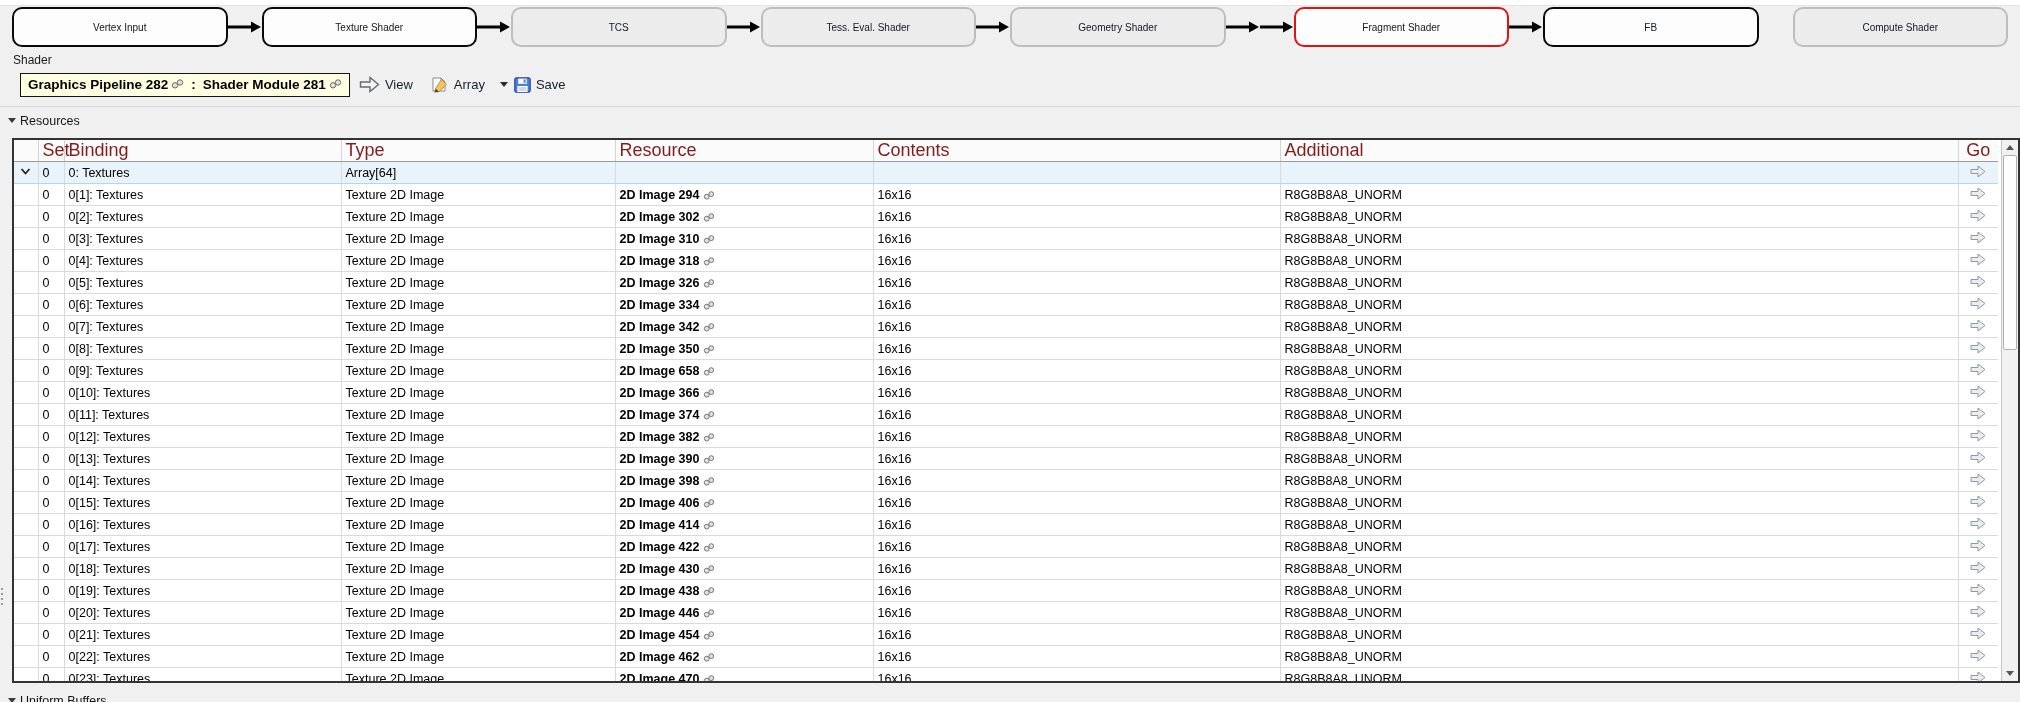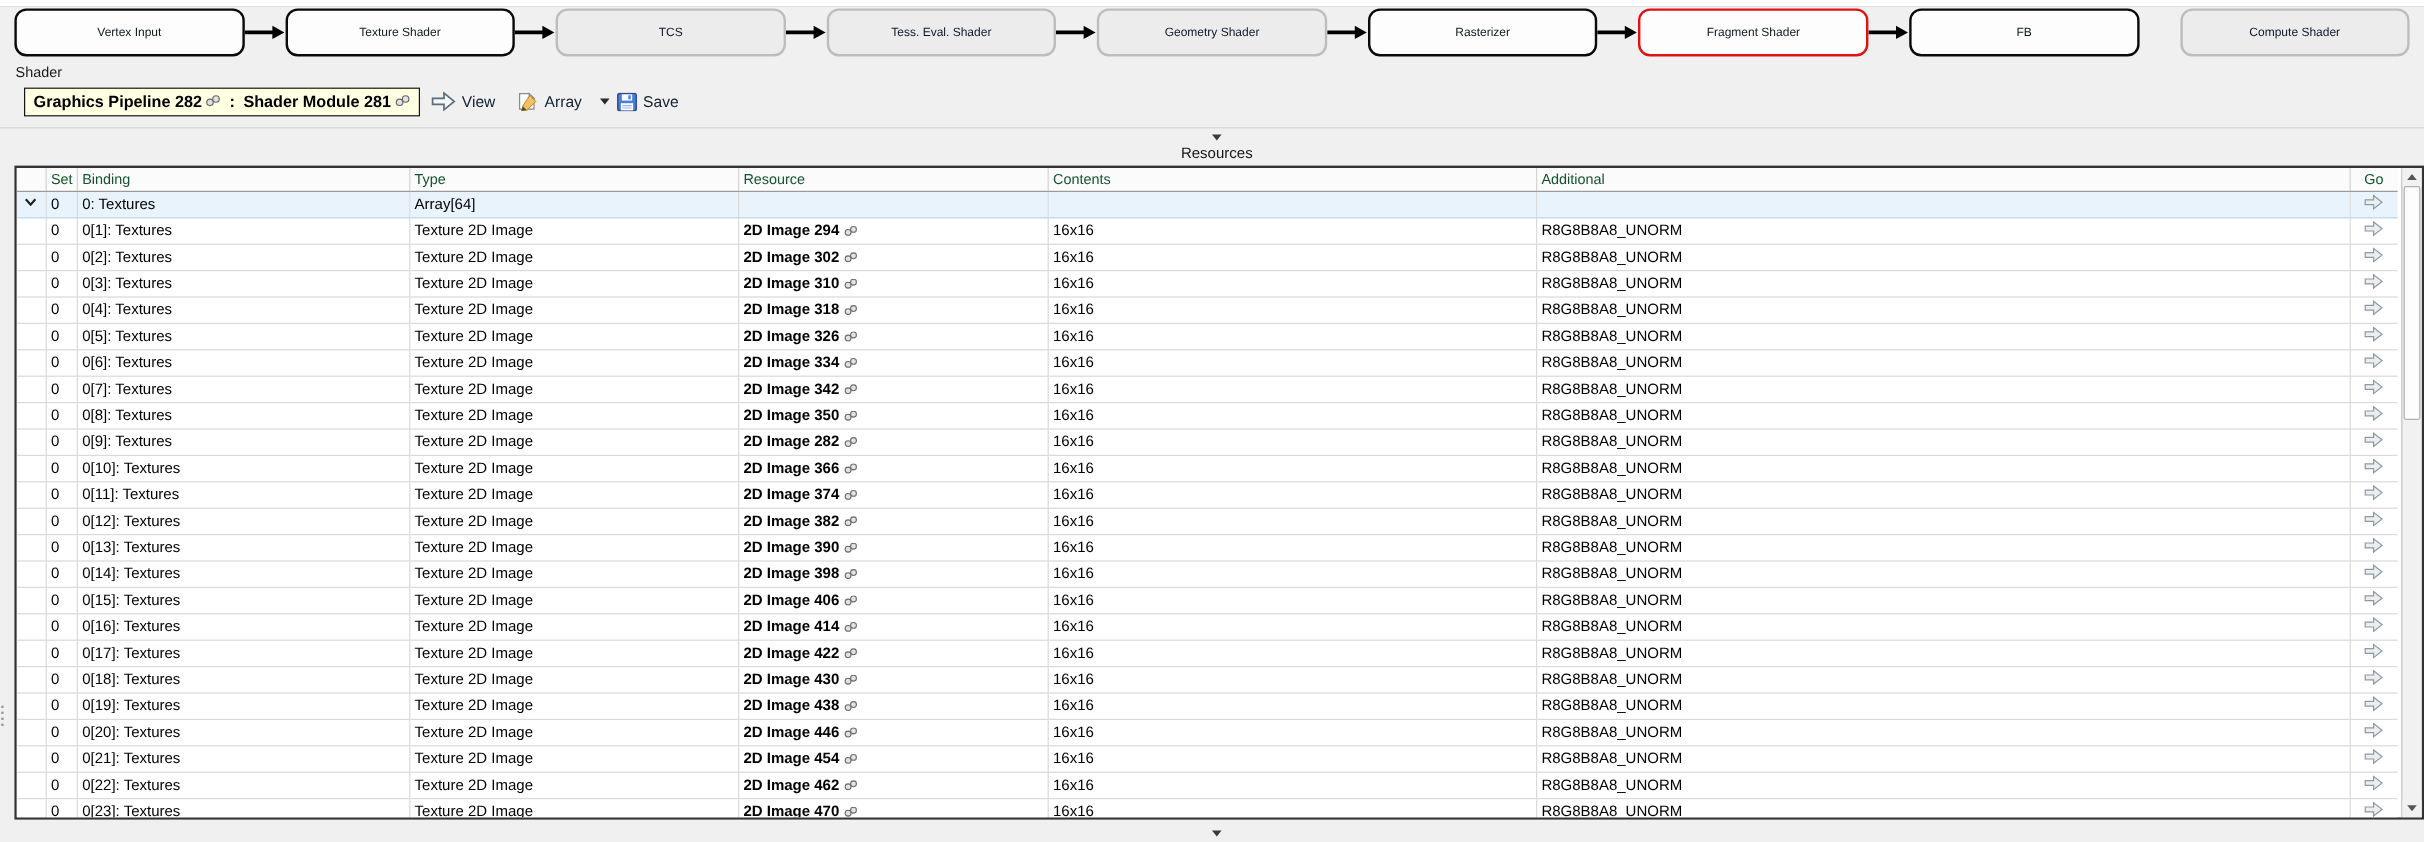--- a/index.html
+++ b/index.html
@@ -33,34 +33,34 @@
   .tool-btn { display:flex; align-items:center; gap:5px; font-size:13px; color:#12202e; cursor:pointer; }
   .tool-btn.view { margin-left:9px; }
   .tool-btn.edit { margin-left:18px; }
   .drop-caret { margin-left:15px; width:0; height:0; cursor:pointer;
     border-left:4px solid transparent; border-right:4px solid transparent; border-top:5px solid #2a2a2a; }
   .tool-btn.save { margin-left:6px; }
 
   .hdivider { border-top:1px solid #d6d6d6; margin-top:8px; width:100%; }
 
   
-  .section-header { display:flex; align-items:center; gap:4px; margin:5px 0 0 8px; height:17px; font-size:12.5px; color:#151515; cursor:pointer;flex-direction:column; }
+  .section-header { display:flex; align-items:center; gap:4px; margin:5px 0 0 8px; height:17px; font-size:12.5px; color:#151515; cursor:pointer; }
   .tri-down { width:0; height:0; border-left:4px solid transparent; border-right:4px solid transparent; border-top:5px solid #3a3a3a; }
 
   
   .table-frame {
     margin:9px 0 0 12px; width:2008px; height:545px;
     border:2px solid #333; background:#fff; display:flex;
   }
   .table-viewport { flex:1; overflow:hidden; background:#fff; }
   table { border-collapse:collapse; table-layout:fixed; width:1984px; }
   th {
-    height:19px; font-weight:normal; font-size:12px; text-align:left;
+    height:19px; font-weight:normal; font-size:18px; text-align:left;
     background:#fbfbfb; border-bottom:1px solid #9a9a9a; border-right:1px solid #d4d4d4;
-    padding:0 0 0 4px; white-space:nowrap; color:#14532d;
+    padding:0 0 0 4px; white-space:nowrap; color:#7f1d1d;
   }
   th:last-child { border-right:none; text-align:center; padding:0; }
   td {
     height:22px; font-size:12.5px; color:#000;
     border-right:1px solid #dadada; border-bottom:1px solid #dadada;
     padding:0 0 0 4px; white-space:nowrap; overflow:hidden; background:#fff;
   }
   td.c-chev, td.c-go { padding:0; text-align:center; }
   td.c-go { border-right:none; }
   td.c-res span.res-text { font-weight:bold; }
@@ -113,21 +113,20 @@
         <polygon points="23,1.5 33,7 23,12.5" fill="#000"></polygon>
       </svg>
     </div>
     <div class="stage-btn disabled">Geometry Shader</div>
     <div class="connector">
       <svg width="34" height="14" viewBox="0 0 34 14">
         <line x1="0" y1="7" x2="24" y2="7" stroke="#000" stroke-width="3"></line>
         <polygon points="23,1.5 33,7 23,12.5" fill="#000"></polygon>
       </svg>
     </div>
-    <div class="stage-btn ">Rasterizer</div>
     <div class="connector">
       <svg width="34" height="14" viewBox="0 0 34 14">
         <line x1="0" y1="7" x2="24" y2="7" stroke="#000" stroke-width="3"></line>
         <polygon points="23,1.5 33,7 23,12.5" fill="#000"></polygon>
       </svg>
     </div>
     <div class="stage-btn selected">Fragment Shader</div>
     <div class="connector">
       <svg width="34" height="14" viewBox="0 0 34 14">
         <line x1="0" y1="7" x2="24" y2="7" stroke="#000" stroke-width="3"></line>
@@ -373,21 +372,21 @@
             <td class="c-add">R8G8B8A8_UNORM</td>
             <td class="c-go"><svg width="16" height="13" viewBox="0 0 16 13">
                 <path d="M1 4.5 H8 V1 L15 6.5 L8 12 V8.5 H1 Z" fill="#ededed" stroke="#8b9aa8" stroke-width="1"></path>
               </svg></td>
           </tr>
           <tr>
             <td class="c-chev"></td>
             <td class="c-set">0</td>
             <td class="c-bind">0[9]: Textures</td>
             <td class="c-type">Texture 2D Image</td>
-            <td class="c-res"><span class="res-text">2D Image 282</span><svg width="12" height="9" viewBox="0 0 13 10">
+            <td class="c-res"><span class="res-text">2D Image 658</span><svg width="12" height="9" viewBox="0 0 13 10">
                 <g fill="#e2e2e2" stroke="#6a6a6a" stroke-width="1">
                   <circle cx="4" cy="6.3" r="2.7"></circle>
                   <circle cx="9" cy="3.5" r="2.7"></circle>
                 </g>
               </svg></td>
             <td class="c-cont">16x16</td>
             <td class="c-add">R8G8B8A8_UNORM</td>
             <td class="c-go"><svg width="16" height="13" viewBox="0 0 16 13">
                 <path d="M1 4.5 H8 V1 L15 6.5 L8 12 V8.5 H1 Z" fill="#ededed" stroke="#8b9aa8" stroke-width="1"></path>
               </svg></td>

